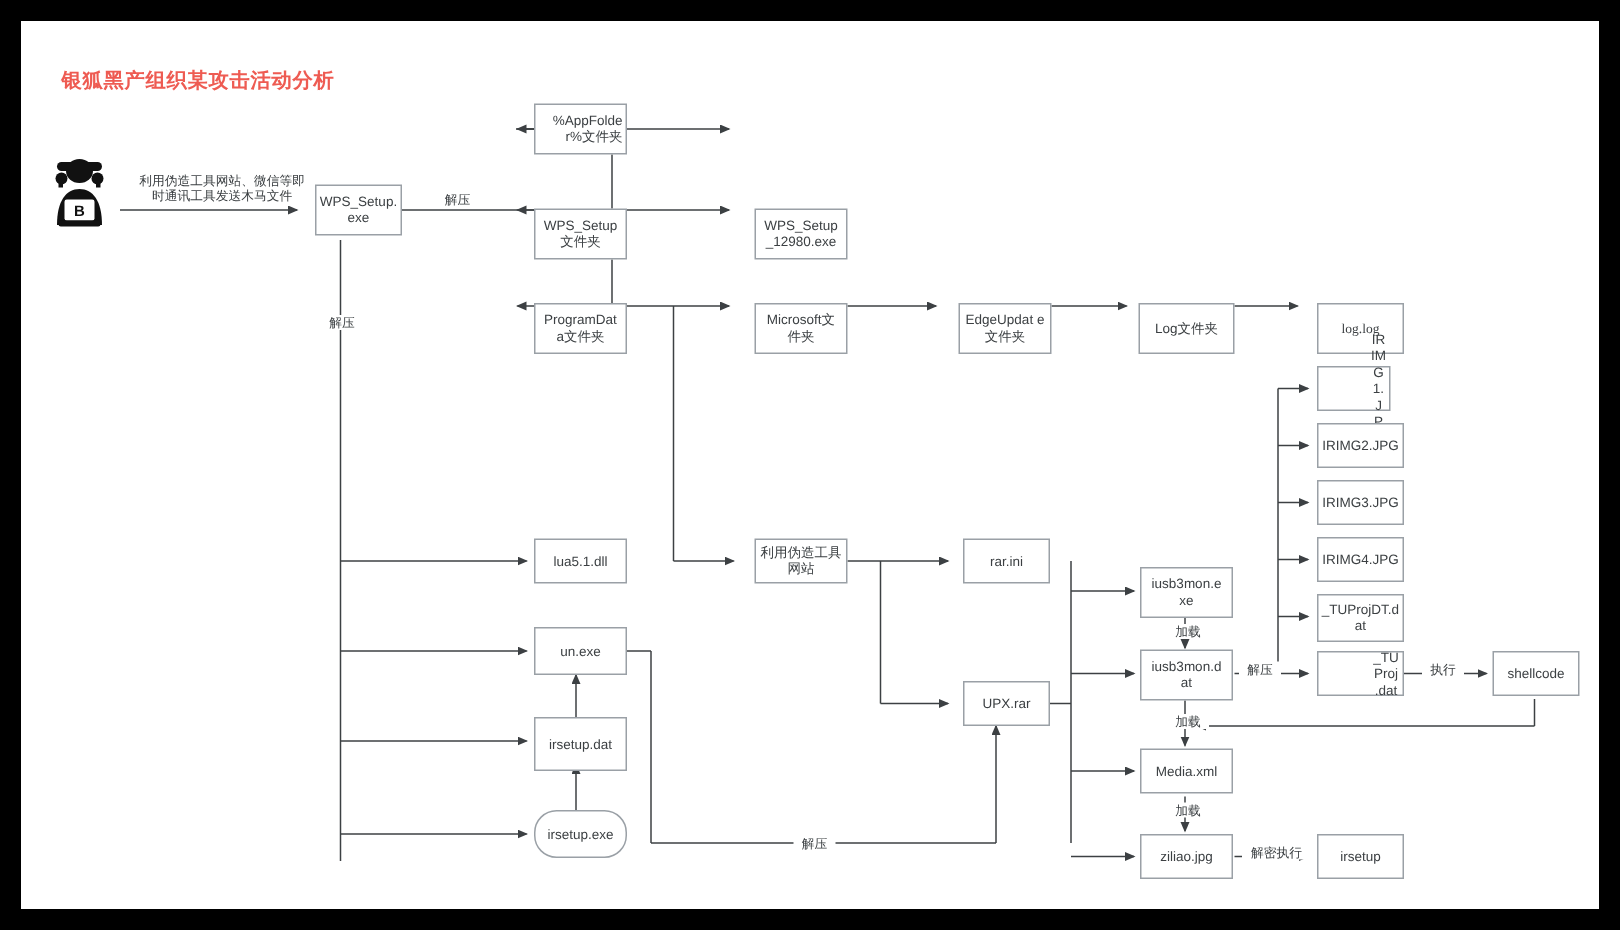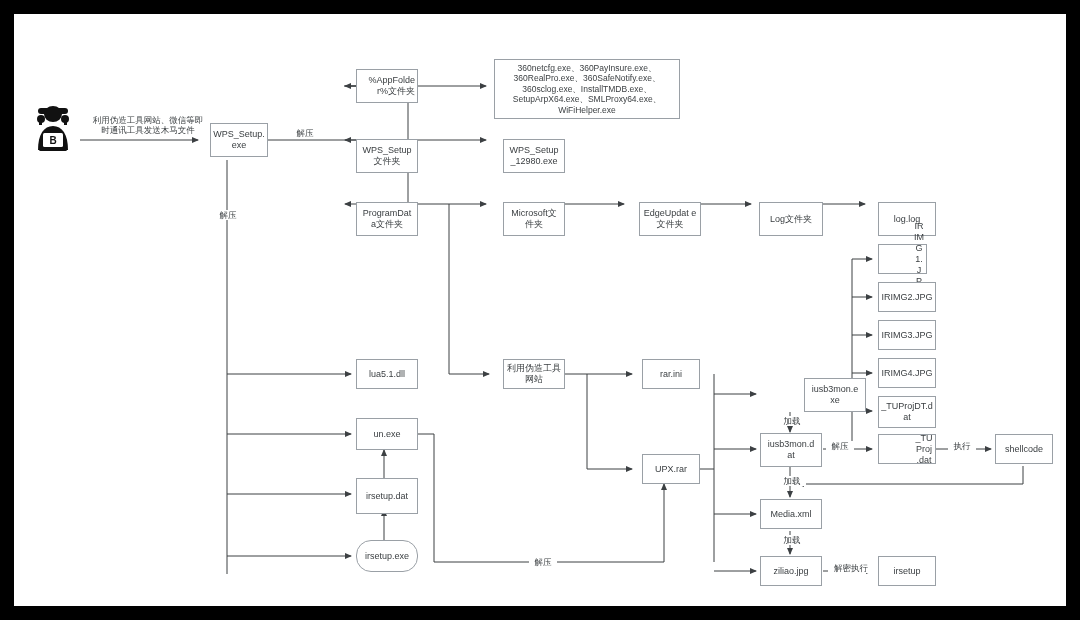--- a/index.html
+++ b/index.html
@@ -31,20 +31,21 @@
   .lbl.ontop{background:#ffffff;padding:0 1px;}
   svg#wires{position:absolute;left:0;top:0;width:1052px;height:592px;}
   #actor{position:absolute;left:16px;top:92px;width:46px;height:52px;}
   .big{font-size:8.5px;line-height:10.5px;}
 </style>
 </head>
 <body>
 
 <div id="canvas">
 
+  <div id="title">银狐黑产组织某攻击活动分析</div>
 
   <svg id="actor" viewBox="0 0 46 52">
     <ellipse cx="23" cy="8" rx="9" ry="8" fill="#111111"></ellipse>
     <rect x="8" y="2" width="30" height="6" rx="3" fill="#111111"></rect>
     <circle cx="11" cy="13" r="4" fill="#111111"></circle>
     <circle cx="35" cy="13" r="4" fill="#111111"></circle>
     <rect x="9" y="10" width="3" height="9" fill="#111111"></rect>
     <rect x="34" y="10" width="3" height="9" fill="#111111"></rect>
     <path d="M8 44 C8 28 14 20 23 20 C32 20 38 28 38 44 Z" fill="#111111"></path>
     <rect x="13" y="27" width="20" height="14" rx="1.5" fill="#ffffff"></rect>
@@ -135,59 +136,54 @@
 
       <path d="M809,557 L858,557" marker-end="url(#ah)"></path>
     </g>
   </svg>
 
   <div class="node" style="left:196px;top:126px;width:58px;height:34px;transform:translateY(-17px);">WPS_Setup.
 exe</div>
 
   <div class="node" style="left:342px;top:55px;width:62px;height:34px;text-align:right;">%AppFolde
 r%文件夹</div>
-  <div class="node big" style="left:480px;top:45px;width:186px;height:60px;">360netcfg.exe、360PayInsure.exe、
-360RealPro.exe、360SafeNotify.exe、
-360sclog.exe、InstallTMDB.exe、
-SetupArpX64.exe、SMLProxy64.exe、
-WiFiHelper.exe</div>
 
   <div class="node" style="left:342px;top:125px;width:62px;height:34px;">WPS_Setup
 文件夹</div>
   <div class="node" style="left:489px;top:125px;width:62px;height:34px;">WPS_Setup
 _12980.exe</div>
 
   <div class="node" style="left:342px;top:188px;width:62px;height:34px;">ProgramDat
 a文件夹</div>
   <div class="node" style="left:489px;top:188px;width:62px;height:34px;">Microsoft文
 件夹</div>
   <div class="node" style="left:625px;top:188px;width:62px;height:34px;">EdgeUpdat
 e文件夹</div>
   <div class="node" style="left:745px;top:188px;width:64px;height:34px;">Log文件夹</div>
-  <div class="node" style="left:864px;top:188px;width:58px;height:34px;">log.log</div>
+  <div class="node" style="left:864px;top:188px;width:58px;height:34px;font-family:Liberation Serif, serif;">log.log</div>
 
   <div class="node" style="left:864px;top:230px;width:49px;height:30px;padding-left:35px;">IRIMG1.JPG</div>
   <div class="node" style="left:864px;top:268px;width:58px;height:30px;">IRIMG2.JPG</div>
   <div class="node" style="left:864px;top:306px;width:58px;height:30px;">IRIMG3.JPG</div>
   <div class="node" style="left:864px;top:344px;width:58px;height:30px;">IRIMG4.JPG</div>
   <div class="node" style="left:864px;top:382px;width:58px;height:32px;">_TUProjDT.d
 at</div>
   <div class="node" style="left:864px;top:420px;width:58px;height:30px;padding-left:36px;">_TUProj.dat</div>
   <div class="node" style="left:981px;top:420px;width:58px;height:30px;">shellcode</div>
 
   <div class="node" style="left:342px;top:360px;width:62px;height:30px;transform:translateY(-15px);">lua5.1.dll</div>
   <div class="node" style="left:342px;top:420px;width:62px;height:32px;transform:translateY(-16px);">un.exe</div>
   <div class="node" style="left:342px;top:480px;width:62px;height:36px;transform:translateY(-16px);">irsetup.dat</div>
   <div class="node" style="left:342px;top:542px;width:62px;height:32px;transform:translateY(-16px);border-radius:15px;">irsetup.exe</div>
 
   <div class="node" style="left:489px;top:360px;width:62px;height:30px;transform:translateY(-15px);">利用伪造工具网站</div>
   <div class="node" style="left:628px;top:360px;width:58px;height:30px;transform:translateY(-15px);">rar.ini</div>
   <div class="node" style="left:628px;top:455px;width:58px;height:30px;transform:translateY(-15px);">UPX.rar</div>
 
-  <div class="node" style="left:790px;top:364px;width:62px;height:34px;">iusb3mon.e
+  <div class="node" style="left:746px;top:364px;width:62px;height:34px;">iusb3mon.e
 xe</div>
   <div class="node" style="left:746px;top:419px;width:62px;height:34px;">iusb3mon.d
 at</div>
   <div class="node" style="left:746px;top:485px;width:62px;height:30px;">Media.xml</div>
   <div class="node" style="left:746px;top:542px;width:62px;height:30px;">ziliao.jpg</div>
   <div class="node" style="left:864px;top:542px;width:58px;height:30px;">irsetup</div>
 
   <div class="lbl" style="left:76px;top:101px;width:116px;">利用伪造工具网站、微信等即
 时通讯工具发送木马文件</div>
   <div class="lbl ontop" style="left:277px;top:114px;width:26px;">解压</div>

